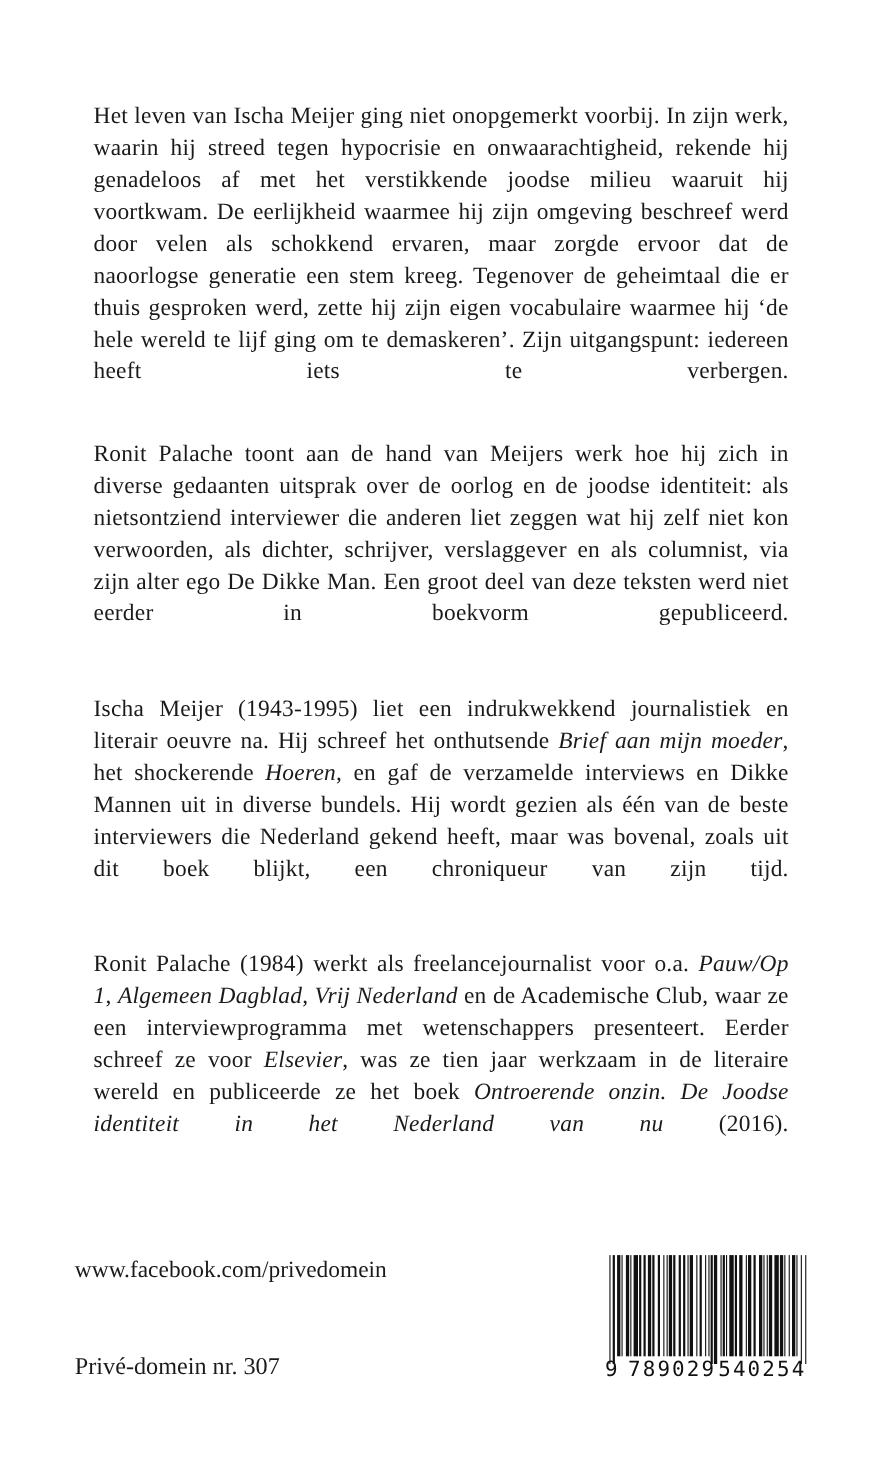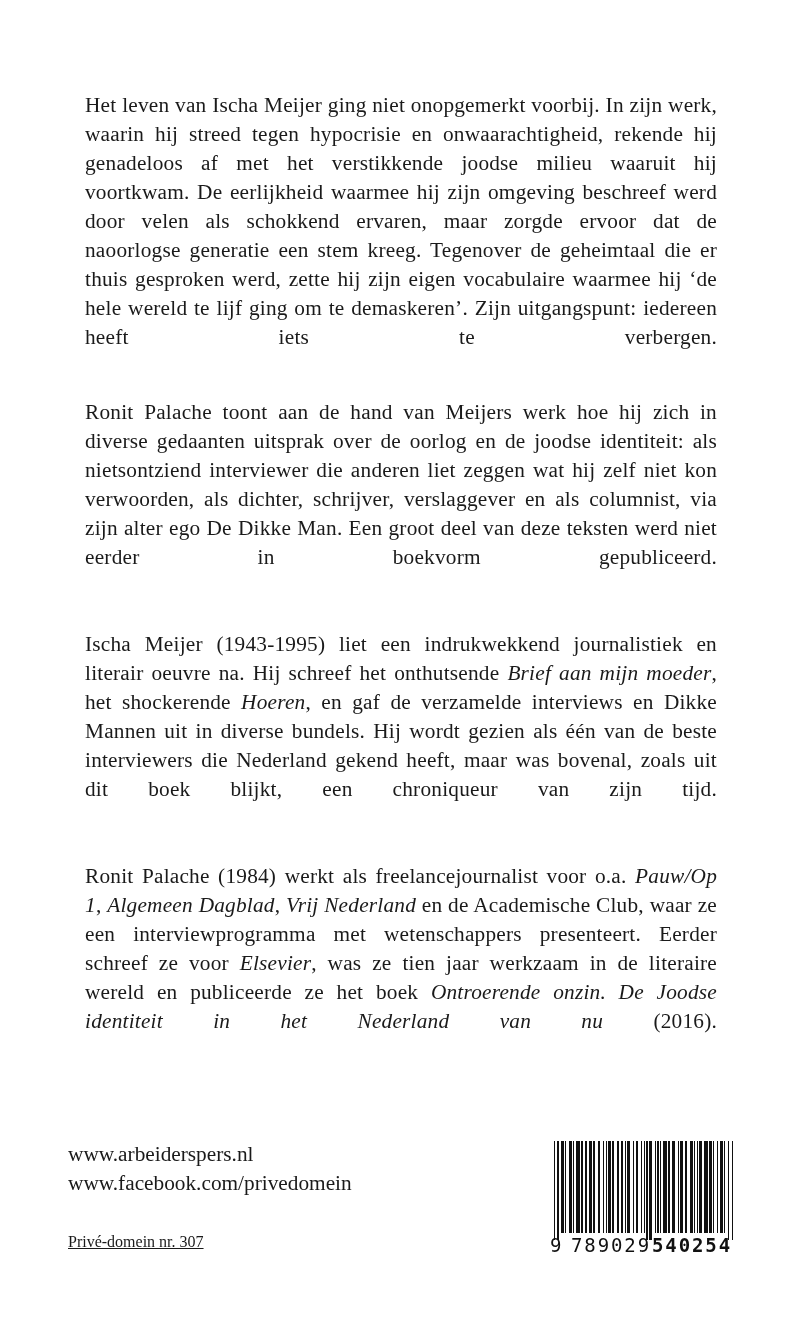--- a/index.html
+++ b/index.html
@@ -66,24 +66,23 @@
     width: 430px;
     font-size: 21.3px;
     line-height: 29px;
   }
   .footer-links div { white-space: nowrap; }
 
   .series-line {
     position: absolute;
     left: 68px;
     top: 1227px;
-    font-size: 16px;
+    font-size: 22px;
     line-height: 29px;
     white-space: nowrap;
-    text-decoration: underline;
   }
 
   
   .barcode {
     position: absolute;
     left: 540px;
     top: 1132px;
     width: 200px;
     height: 132px;
     background: #ffffff;
@@ -124,44 +123,42 @@
     text-align: left;
   }
   .barcode-digits .d-left {
     flex: 1;
     text-align: center;
     letter-spacing: 0.10em;
     padding-left: 4px;
   }
   .barcode-digits .d-right {
     flex: 1;
-    text-align: left;
+    text-align: center;
     letter-spacing: 0.10em;
     padding-right: 2px;
-    font-weight: bold;
   }
 </style>
 </head>
 <body>
 
 <div class="page">
 
   <div class="blurb">
 
     <p class="para">Het leven van Ischa Meijer ging niet onopgemerkt voorbij. In zijn werk, waarin hij streed tegen hypocrisie en onwaarachtigheid, rekende hij genadeloos af met het verstikkende joodse milieu waaruit hij voortkwam. De eerlijkheid waarmee hij zijn omgeving beschreef werd door velen als schokkend ervaren, maar zorgde ervoor dat de naoorlogse generatie een stem kreeg. Tegenover de geheimtaal die er thuis gesproken werd, zette hij zijn eigen vocabulaire waarmee hij ‘de hele wereld te lijf ging om te demaskeren’. Zijn uitgangspunt: iedereen heeft iets te verbergen.</p>
 
     <p class="para tight">Ronit Palache toont aan de hand van Meijers werk hoe hij zich in diverse gedaanten uitsprak over de oorlog en de joodse identiteit: als nietsontziend interviewer die anderen liet zeggen wat hij zelf niet kon verwoorden, als dichter, schrijver, verslaggever en als columnist, via zijn alter ego De Dikke Man. Een groot deel van deze teksten werd niet eerder in boekvorm gepubliceerd.</p>
 
     <p class="para block-gap"><span>Ischa Meijer (1943-1995) liet een indrukwekkend journalistiek en literair oeuvre na. Hij schreef het onthutsende </span><i>Brief aan mijn moeder</i><span>, het shockerende </span><i>Hoeren</i><span>, en gaf de verzamelde interviews en Dikke Mannen uit in diverse bundels. Hij wordt gezien als één van de beste interviewers die Nederland gekend heeft, maar was bovenal, zoals uit dit boek blijkt, een chroniqueur van zijn tijd.</span></p>
 
     <p class="para block-gap"><span>Ronit Palache (1984) werkt als freelancejournalist voor o.a. </span><i>Pauw/Op 1</i><span>, </span><i>Algemeen Dagblad</i><span>, </span><i>Vrij Nederland</i><span> en de Academische Club, waar ze een interviewprogramma met wetenschappers presenteert. Eerder schreef ze voor </span><i>Elsevier</i><span>, was ze tien jaar werkzaam in de literaire wereld en publiceerde ze het boek </span><i>Ontroerende onzin. De Joodse identiteit in het Nederland van nu</i><span> (2016).</span></p>
   </div>
 
   <div class="footer-links">
-    <div>www.arbeiderspers.nl</div>
     <div>www.facebook.com/privedomein</div>
   </div>
 
   <div class="series-line">Privé-domein nr. 307</div>
 
   <div class="barcode">
     <div class="barcode-bars" id="barcode-bars">
         <div class="bar guard" style="width: 0.757576%; background: rgb(17, 17, 17);"></div>
         <div class="bar sp" style="width: 0.757576%;"></div>
         <div class="bar guard" style="width: 1.51515%; background: rgb(17, 17, 17);"></div>

